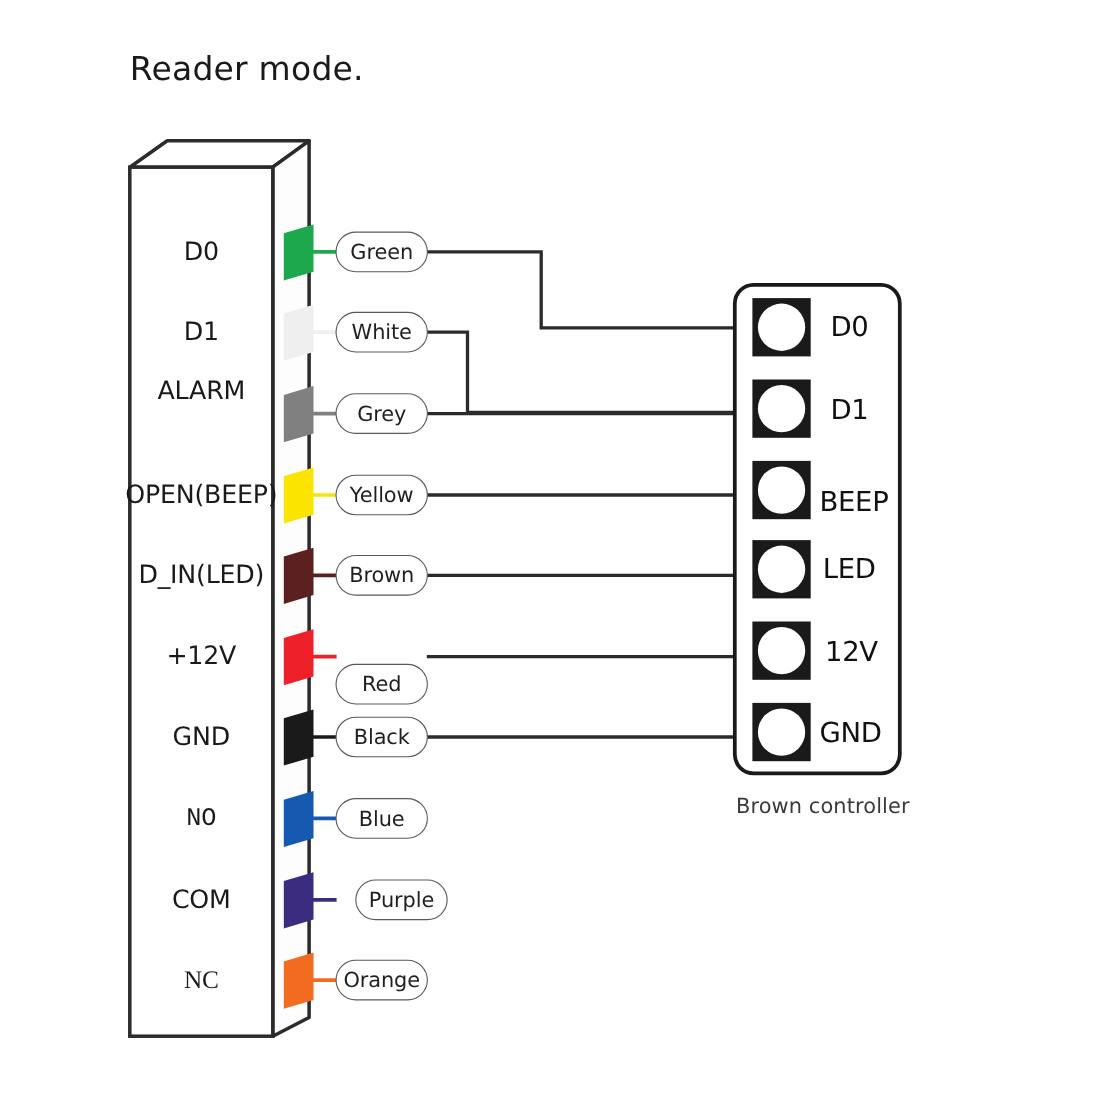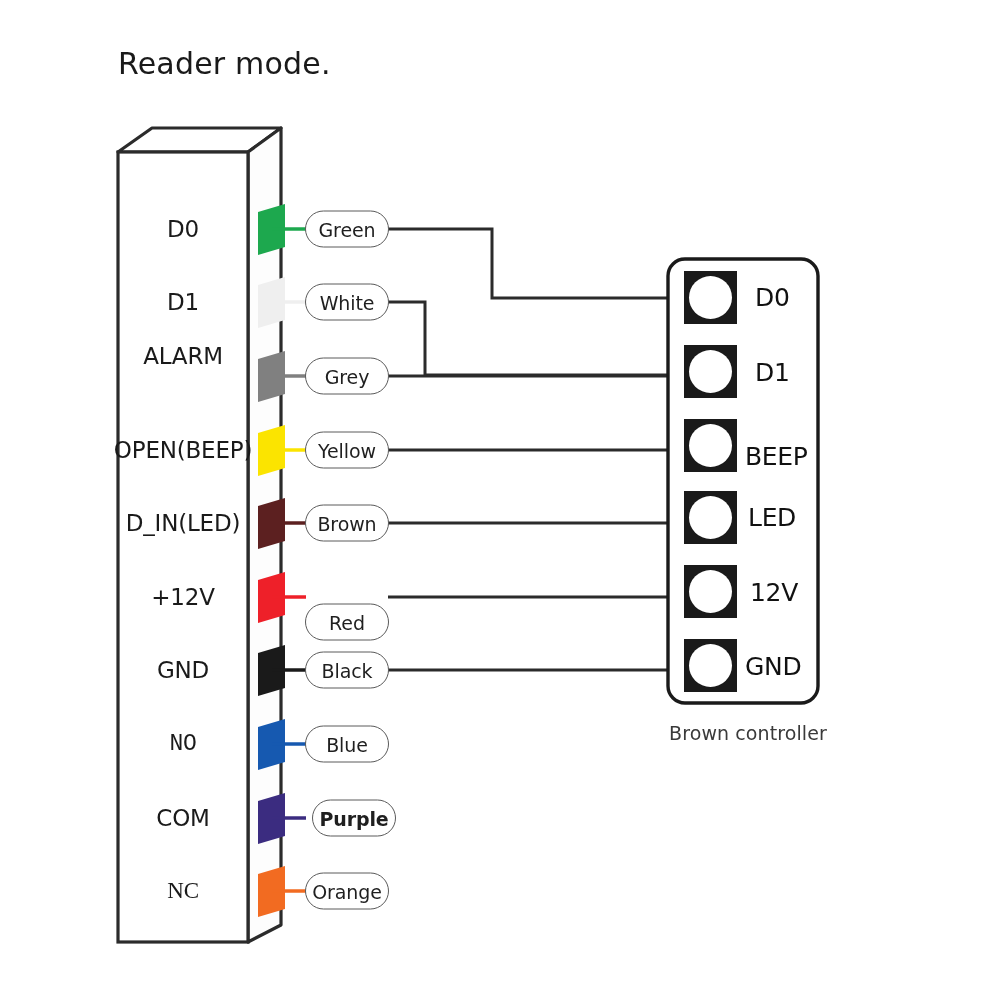--- a/index.html
+++ b/index.html
@@ -182,21 +182,21 @@
   <div class="reader-label" style="left:183px; top:891px;font-family:Liberation Serif, serif;">NC</div>
 
   <div class="wire-pill" style="left:305px; top:229px; width:84px;">Green</div>
   <div class="wire-pill" style="left:305px; top:302px; width:84px;">White</div>
   <div class="wire-pill" style="left:305px; top:376px; width:84px;">Grey</div>
   <div class="wire-pill" style="left:305px; top:450px; width:84px;">Yellow</div>
   <div class="wire-pill" style="left:305px; top:523px; width:84px;">Brown</div>
   <div class="wire-pill" style="left:305px; top:622px; width:84px;">Red</div>
   <div class="wire-pill" style="left:305px; top:670px; width:84px;">Black</div>
   <div class="wire-pill" style="left:305px; top:744px; width:84px;">Blue</div>
-  <div class="wire-pill" style="left:312px; top:818px; width:84px;font-weight:bold;">Purple</div>
+  <div class="wire-pill" style="left:323px; top:818px; width:84px;">Purple</div>
   <div class="wire-pill" style="left:305px; top:891px; width:84px;">Orange</div>
 
   <div class="ctrl-term-label" style="left:755px; top:297px;">D0</div>
   <div class="ctrl-term-label" style="left:755px; top:372px;">D1</div>
   <div class="ctrl-term-label" style="left:745px; top:456px;">BEEP</div>
   <div class="ctrl-term-label" style="left:748px; top:517px;">LED</div>
   <div class="ctrl-term-label" style="left:750px; top:592px;">12V</div>
   <div class="ctrl-term-label" style="left:745px; top:666px;">GND</div>
 
   <div class="ctrl-caption" style="left:748px; top:722px;">Brown controller</div>

